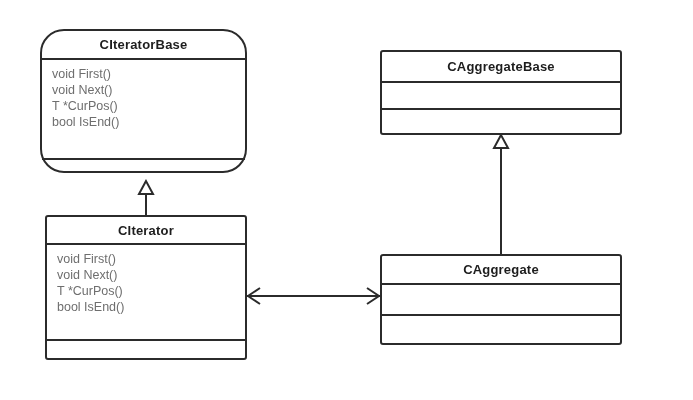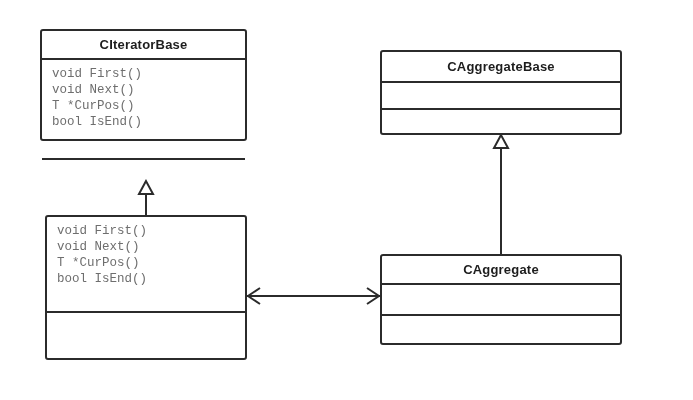--- a/index.html
+++ b/index.html
@@ -39,21 +39,20 @@
   .uml-compartment {
     box-sizing: border-box;
     padding: 6px 10px 4px 10px;
     font-size: 12.5px;
     color: #6e6e6e;
     line-height: 16px;
     flex: none;
   }
   .uml-compartment.divided {
     border-bottom: 2px solid #2b2b2b;
-    font-family: Liberation Mono, monospace;
   }
   .uml-compartment.empty {
     padding: 0;
   }
   .member-line {
     white-space: pre;
   }
   svg.edges {
     position: absolute;
     left: 0;
@@ -106,32 +105,33 @@
       <path class="gen-head" d="M 501 135 L 494 148 L 508 148 Z"></path>
     </g>
 
     <g>
       <line class="edge-line" x1="247" y1="296" x2="380" y2="296"></line>
       <polyline class="open-head" points="260,288 248,296 260,304"></polyline>
       <polyline class="open-head" points="367,288 379,296 367,304"></polyline>
     </g>
   </svg>
 
-  <div class="uml-class" style="left:40px; top:29px; width:207px; height:112px;">
+  <div class="uml-class" style="left:40px; top:29px; width:207px; height:144px;border-radius:24px;">
     <div class="uml-header" style="height:29px;">CIteratorBase</div>
     <div class="uml-compartment divided" style="height:100px;">
       <div class="member-line">void First()</div>
       <div class="member-line">void Next()</div>
       <div class="member-line">T *CurPos()</div>
       <div class="member-line">bool IsEnd()</div>
     </div>
     <div class="uml-compartment empty" style="height:19px;"></div>
   </div>
 
   <div class="uml-class" style="left:45px; top:215px; width:202px; height:145px;">
+    <div class="uml-header" style="height:28px;">CIterator</div>
     <div class="uml-compartment divided" style="height:96px;">
       <div class="member-line">void First()</div>
       <div class="member-line">void Next()</div>
       <div class="member-line">T *CurPos()</div>
       <div class="member-line">bool IsEnd()</div>
     </div>
     <div class="uml-compartment empty" style="height:17px;"></div>
   </div>
 
   <div class="uml-class" style="left:380px; top:254px; width:242px; height:91px;">

